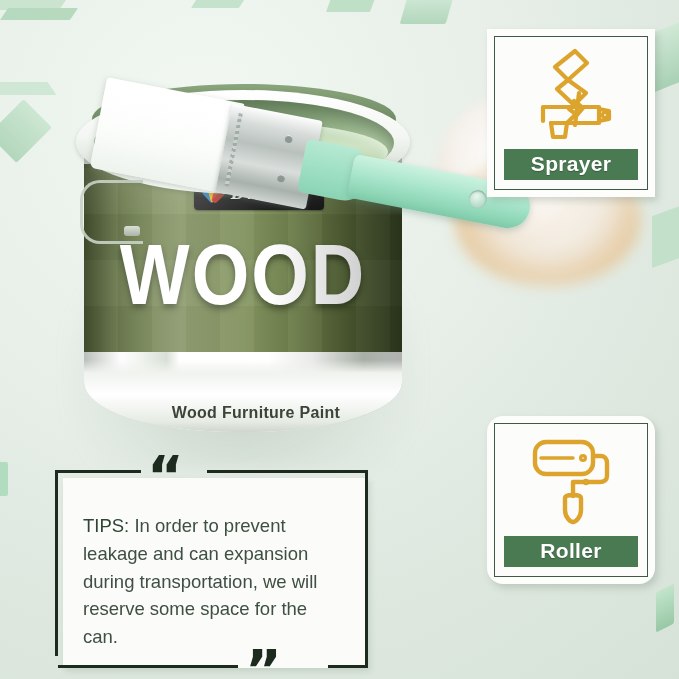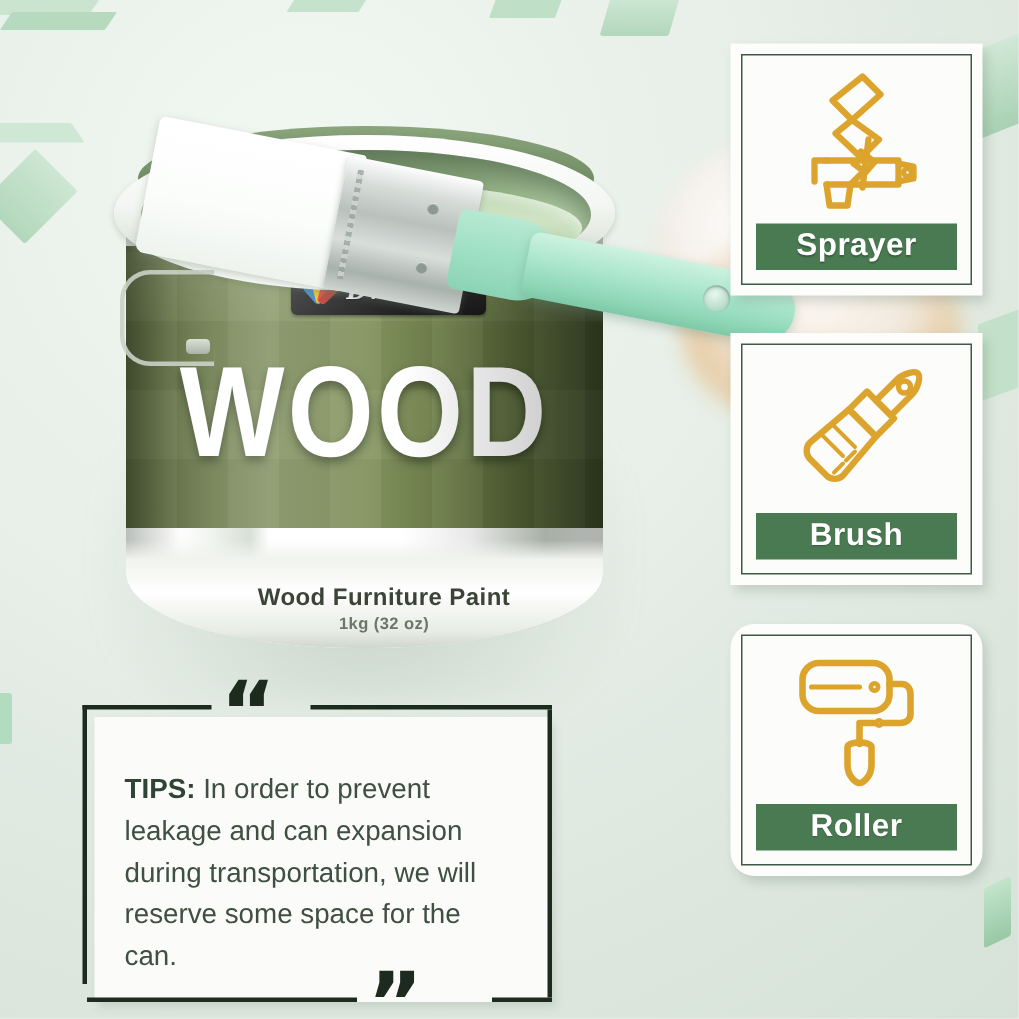--- a/index.html
+++ b/index.html
@@ -212,21 +212,21 @@
     color:#1d2b1f;font-family:"DejaVu Sans", sans-serif;font-weight:700;
   }
   .q-close{
     position:absolute;left:190px;bottom:-30px;font-size:56px;line-height:1;
     color:#1d2b1f;font-family:"DejaVu Sans", sans-serif;font-weight:700;
   }
   .tips-text{
     position:absolute;left:28px;top:42px;right:22px;
     font-size:18.5px;line-height:1.5;color:#3f4f42;
   }
-  .tips-text b{color:#2f4434;font-weight:700;}
+  .tips-text b{color:#2f4434;font-weight:400;}
 </style>
 </head>
 <body>
 
 <div id="stage">
 
   <div class="chev" style="left:-6px;top:-4px;width:74px;height:52px;">
     <i class="a" style="left:0;top:0;width:70px;height:14px;transform:skewX(-34deg);background:#c5e2cb;"></i>
     <i class="a" style="left:10px;top:12px;width:70px;height:12px;transform:skewX(-34deg);background:#aed6b8;"></i>
   </div>
@@ -277,21 +277,20 @@
           </span>
           <span class="brand-name">Dwil</span>
         </div>
         <div class="wood-word">WOOD</div>
       </div>
       <div class="can-gloss"></div>
 
       <div class="can-bottom-band">
         <div class="sub-band">
           <div class="sub-line1">Wood Furniture Paint</div>
-          <div class="sub-line2">1kg (32 oz)</div>
         </div>
       </div>
     </div>
 
     <div class="can-rim"></div>
     <div class="can-inner">
       <div class="paint-surface"></div>
     </div>
     <div class="handle"></div>
     <div class="handle-nub"></div>
@@ -321,37 +320,20 @@
           <path d="M26 64 L18 64 L18 78"></path>
           <path d="M26 80 L28 94 L40 94 L42 80"></path>
           <path d="M42 80 L50 72"></path>
           <path d="M54 50 L50 82"></path>
         </svg>
       </div>
       <div class="card-label">Sprayer</div>
     </div>
   </div>
 
-  <div class="card" id="card-brush">
-    <div class="card-inner">
-      <div class="card-icon">
-        <svg width="98" height="98" viewBox="0 0 98 98" fill="none" stroke="#dca42c" stroke-width="4.2" stroke-linecap="round" stroke-linejoin="round">
-          <path d="M62 30 L76 16 C80 12 88 10 90 12 C92 14 90 22 86 26 L72 40 Z"></path>
-          <circle cx="81" cy="21" r="4" stroke-width="3.6"></circle>
-          <path d="M56 24 L74 42 L62 54 L44 36 Z"></path>
-          <path d="M44 36 L62 54 L40 80 C37 83 32 83 29 80 L18 69 C15 66 15 61 18 58 Z"></path>
-          <path d="M25 52 L40 67" stroke-width="2.6"></path>
-          <path d="M33 46 L48 61" stroke-width="2.6"></path>
-          <path d="M40 72 L34 78" stroke-width="2.6"></path>
-          <path d="M48 64 L42 70" stroke-width="2.6"></path>
-        </svg>
-      </div>
-      <div class="card-label">Brush</div>
-    </div>
-  </div>
 
   <div class="card" id="card-roller">
     <div class="card-inner">
       <div class="card-icon">
         <svg width="96" height="100" viewBox="0 0 96 100" fill="none" stroke="#dca42c" stroke-width="4.4" stroke-linecap="round" stroke-linejoin="round">
           <rect x="12" y="12" width="58" height="32" rx="11"></rect>
           <path d="M18 28 L50 28" stroke-width="3.4"></path>
           <circle cx="60" cy="28" r="2.4" stroke-width="3.2"></circle>
           <path d="M70 26 L78 26 C82 26 84 29 84 33 L84 46 C84 50 81 52 77 52 L66 52"></path>
           <path d="M60 52 L50 52 L50 66"></path>

